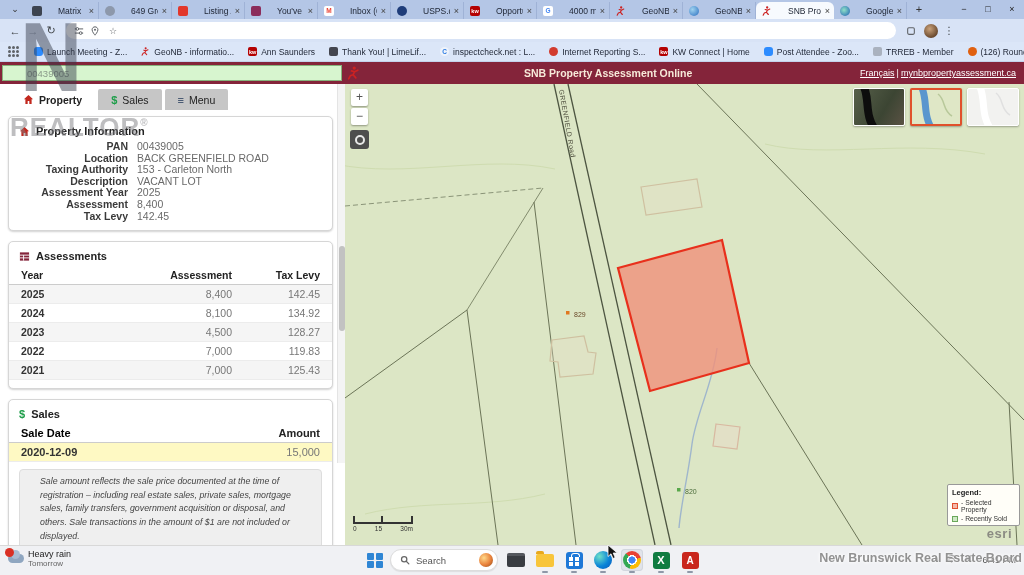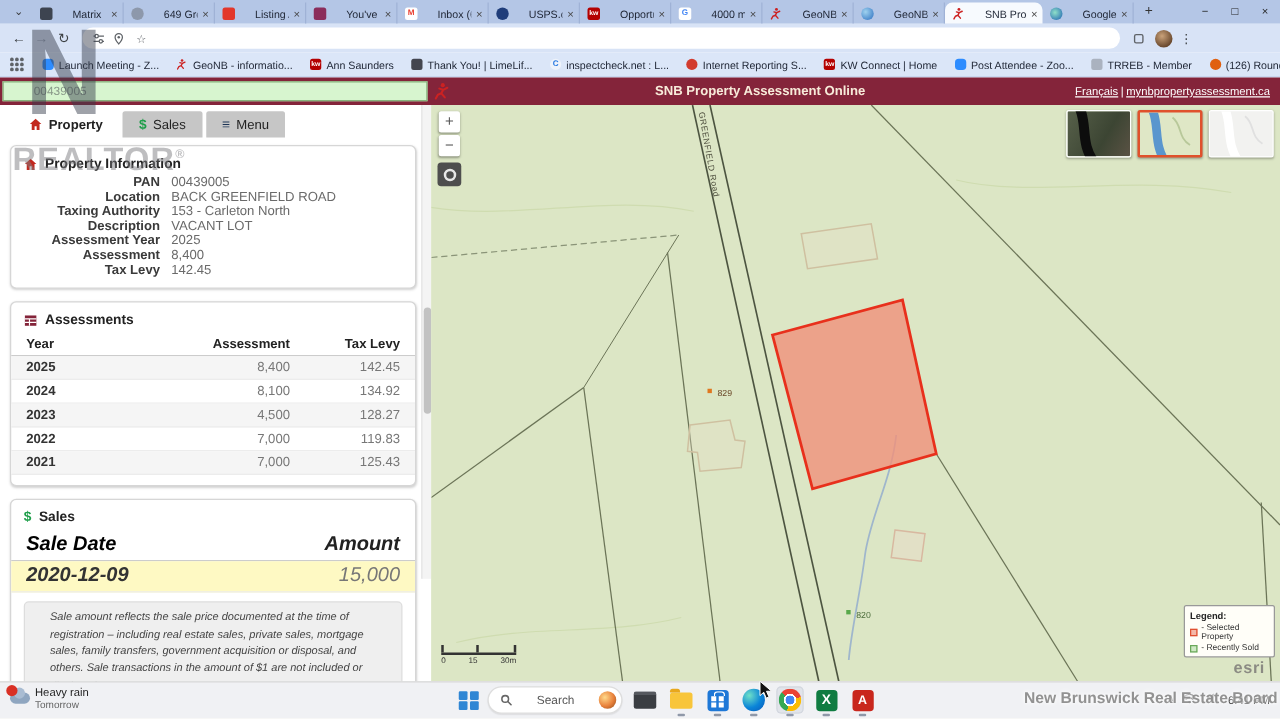--- a/index.html
+++ b/index.html
@@ -70,21 +70,21 @@
 
   .atable { font-size:10.5px; }
   .ahead, .arow { display:grid; grid-template-columns:70px 1fr 88px; padding:3px 12px; }
   .ahead { font-weight:bold; color:#222; border-bottom:1px solid #ccc; }
   .arow { border-bottom:1px solid #ececec; }
   .arow:nth-child(even) { background:#f5f5f5; }
   .acol-year { text-align:left; font-weight:bold; color:#333; }
   .acol-val, .acol-levy { text-align:right; color:#777; }
   .ahead .acol-year, .ahead .acol-val, .ahead .acol-levy { color:#222; }
 
-  .shead, .srow { display:grid; grid-template-columns:1fr 80px; padding:3px 12px; font-size:16px;font-style:italic; }
+  .shead, .srow { display:grid; grid-template-columns:1fr 80px; padding:3px 12px; font-size:11px; }
   .shead { font-weight:bold; border-bottom:1px solid #ccc; }
   .srow { background:#fef9c3; border-bottom:1px solid #ececec; }
   .s-date { font-weight:bold; color:#333; } .s-amt { text-align:right; color:#777; }
   .disclaimer { margin:7px 10px 0 10px; background:#efefef; border:1px solid #ddd; border-radius:4px; padding:5px 20px; font-size:8.8px; font-style:italic; color:#444; line-height:1.55; }
 
   .panel-scroll { position:absolute; right:0; top:0; bottom:0; width:8px; background:#f4f4f4; border-left:1px solid #e4e4e4; }
   .panel-thumb { position:absolute; left:1px; width:6px; top:162px; height:85px; background:#c2c2c2; border-radius:3px; }
 
   
   .map { position:absolute; left:345px; top:84px; width:679px; height:461px; background:#dce6c5; overflow:hidden; }
@@ -120,21 +120,21 @@
   .wm-board { position:absolute; right:2px; top:551px; font-size:12.5px; font-weight:bold; color:rgba(140,140,140,.95); text-shadow:0 0 3px #fff, 0 0 5px #fff; z-index:60; pointer-events:none; }
 
   
   .taskbar { position:absolute; left:0; top:545px; width:1024px; height:30px; background:#f0f1f4; border-top:1px solid #d8d8d8; }
   .weather { position:absolute; left:8px; top:3px; display:flex; gap:0; align-items:center; }
   .wicon { position:relative; width:20px; height:18px; }
   .wcloud { position:absolute; left:0; top:4px; width:16px; height:9px; background:#8fa6c0; border-radius:6px; }
   .wcloud::before { content:""; position:absolute; left:3px; top:-4px; width:9px; height:9px; background:#a9bcd2; border-radius:50%; }
   .wbadge { position:absolute; left:-3px; top:-2px; width:9px; height:9px; background:#d93025; border-radius:50%; }
   .wtext .l1 { font-size:9px; color:#222; } .wtext .l2 { font-size:8px; color:#666; }
-  .tb-center { position:absolute; left:366px; top:3px; display:flex; align-items:center; gap:7px;text-align:center; }
+  .tb-center { position:absolute; left:366px; top:3px; display:flex; align-items:center; gap:7px; }
   .start { width:17px; height:17px; display:grid; grid-template-columns:7px 7px; grid-template-rows:7px 7px; gap:1.5px; padding:1px; }
   .start i { background:#2f86d4; border-radius:1px; }
   .tb-search { width:108px; height:22px; background:#fff; border:1px solid #ddd; border-radius:11px; display:flex; align-items:center; padding:0 4px 0 9px; gap:6px; box-shadow:0 1px 1px rgba(0,0,0,.08); }
   .tb-search span { font-size:9.5px; color:#555; flex:1; }
   .tb-search .daily { width:14px; height:14px; border-radius:50%; background:radial-gradient(circle at 35% 35%, #ffd98a, #e8803a 55%, #8a4a1a); }
   .appicon { width:22px; height:22px; border-radius:4px; display:flex; align-items:center; justify-content:center; position:relative; }
   .appicon.active-app { background:#e1e4ea; box-shadow:inset 0 0 0 1px #d2d6de; }
   .appicon .run { position:absolute; bottom:-2px; left:8px; width:6px; height:2px; background:#8f98a8; border-radius:1px; }
   .i-taskview { width:18px; height:14px; background:#3a3d42; border-radius:2px; border-top:3px solid #55585e; }
   .i-folder { width:18px; height:13px; background:#f8c53a; border-radius:2px; position:relative; }

